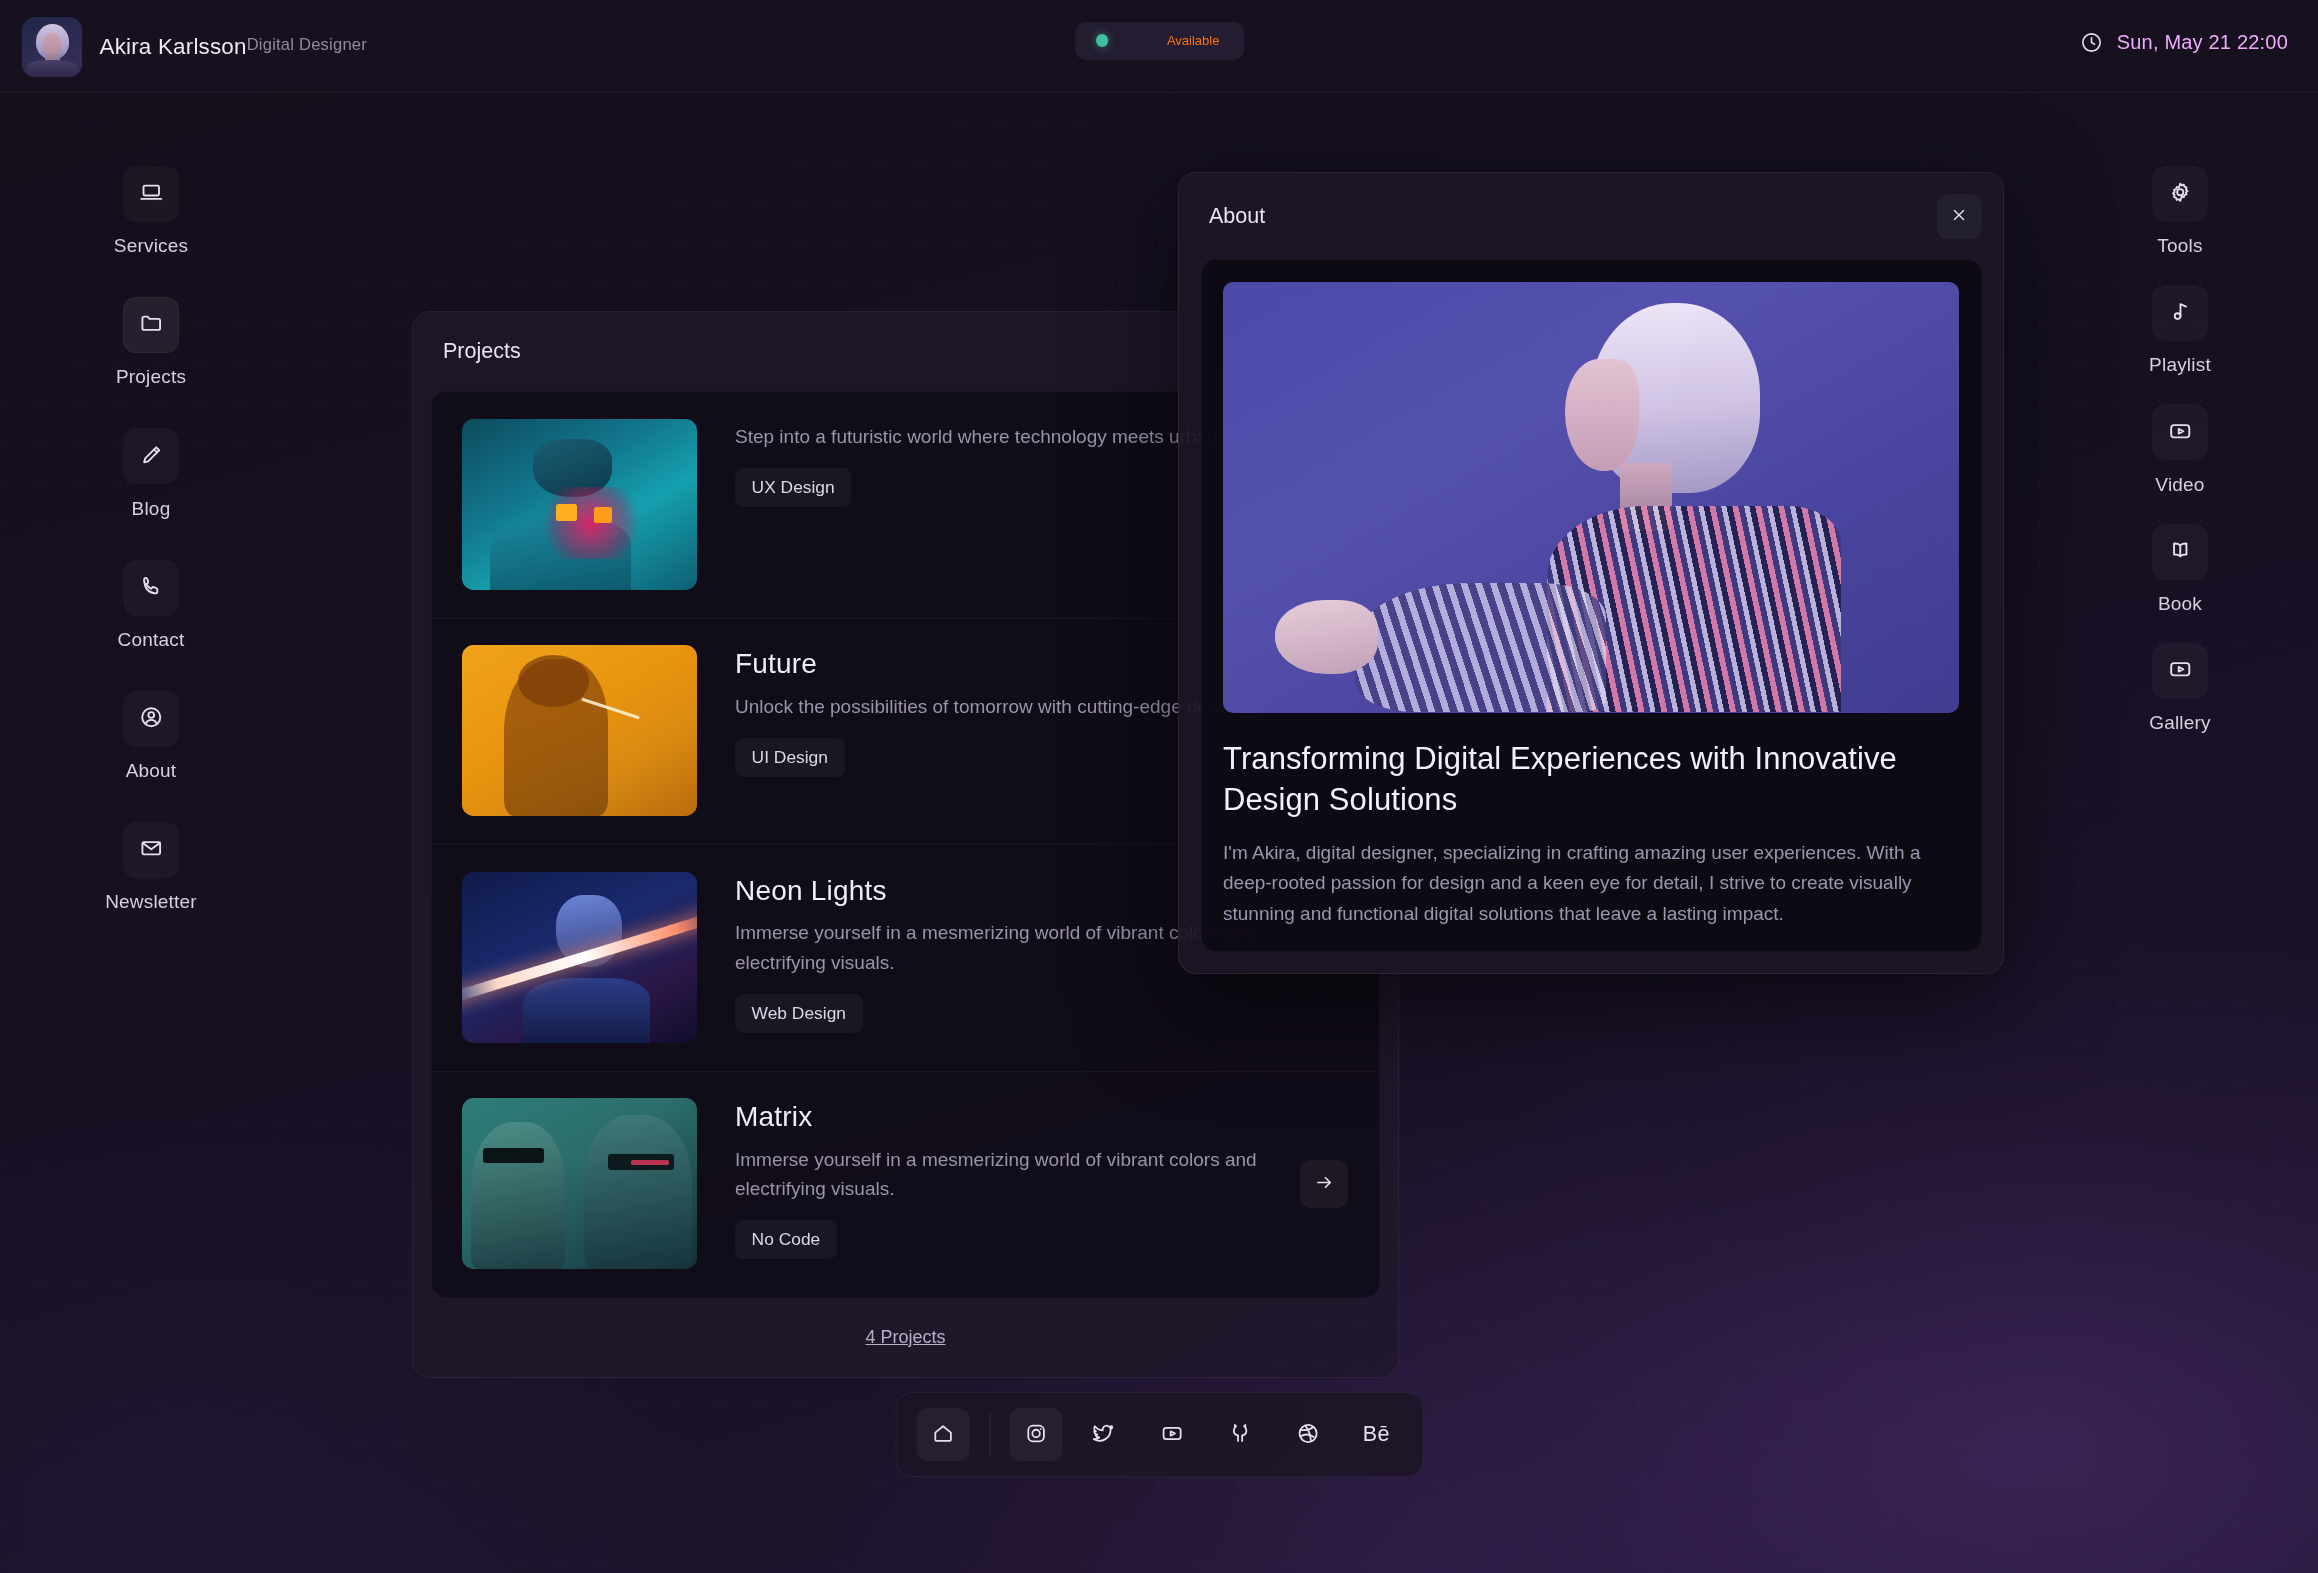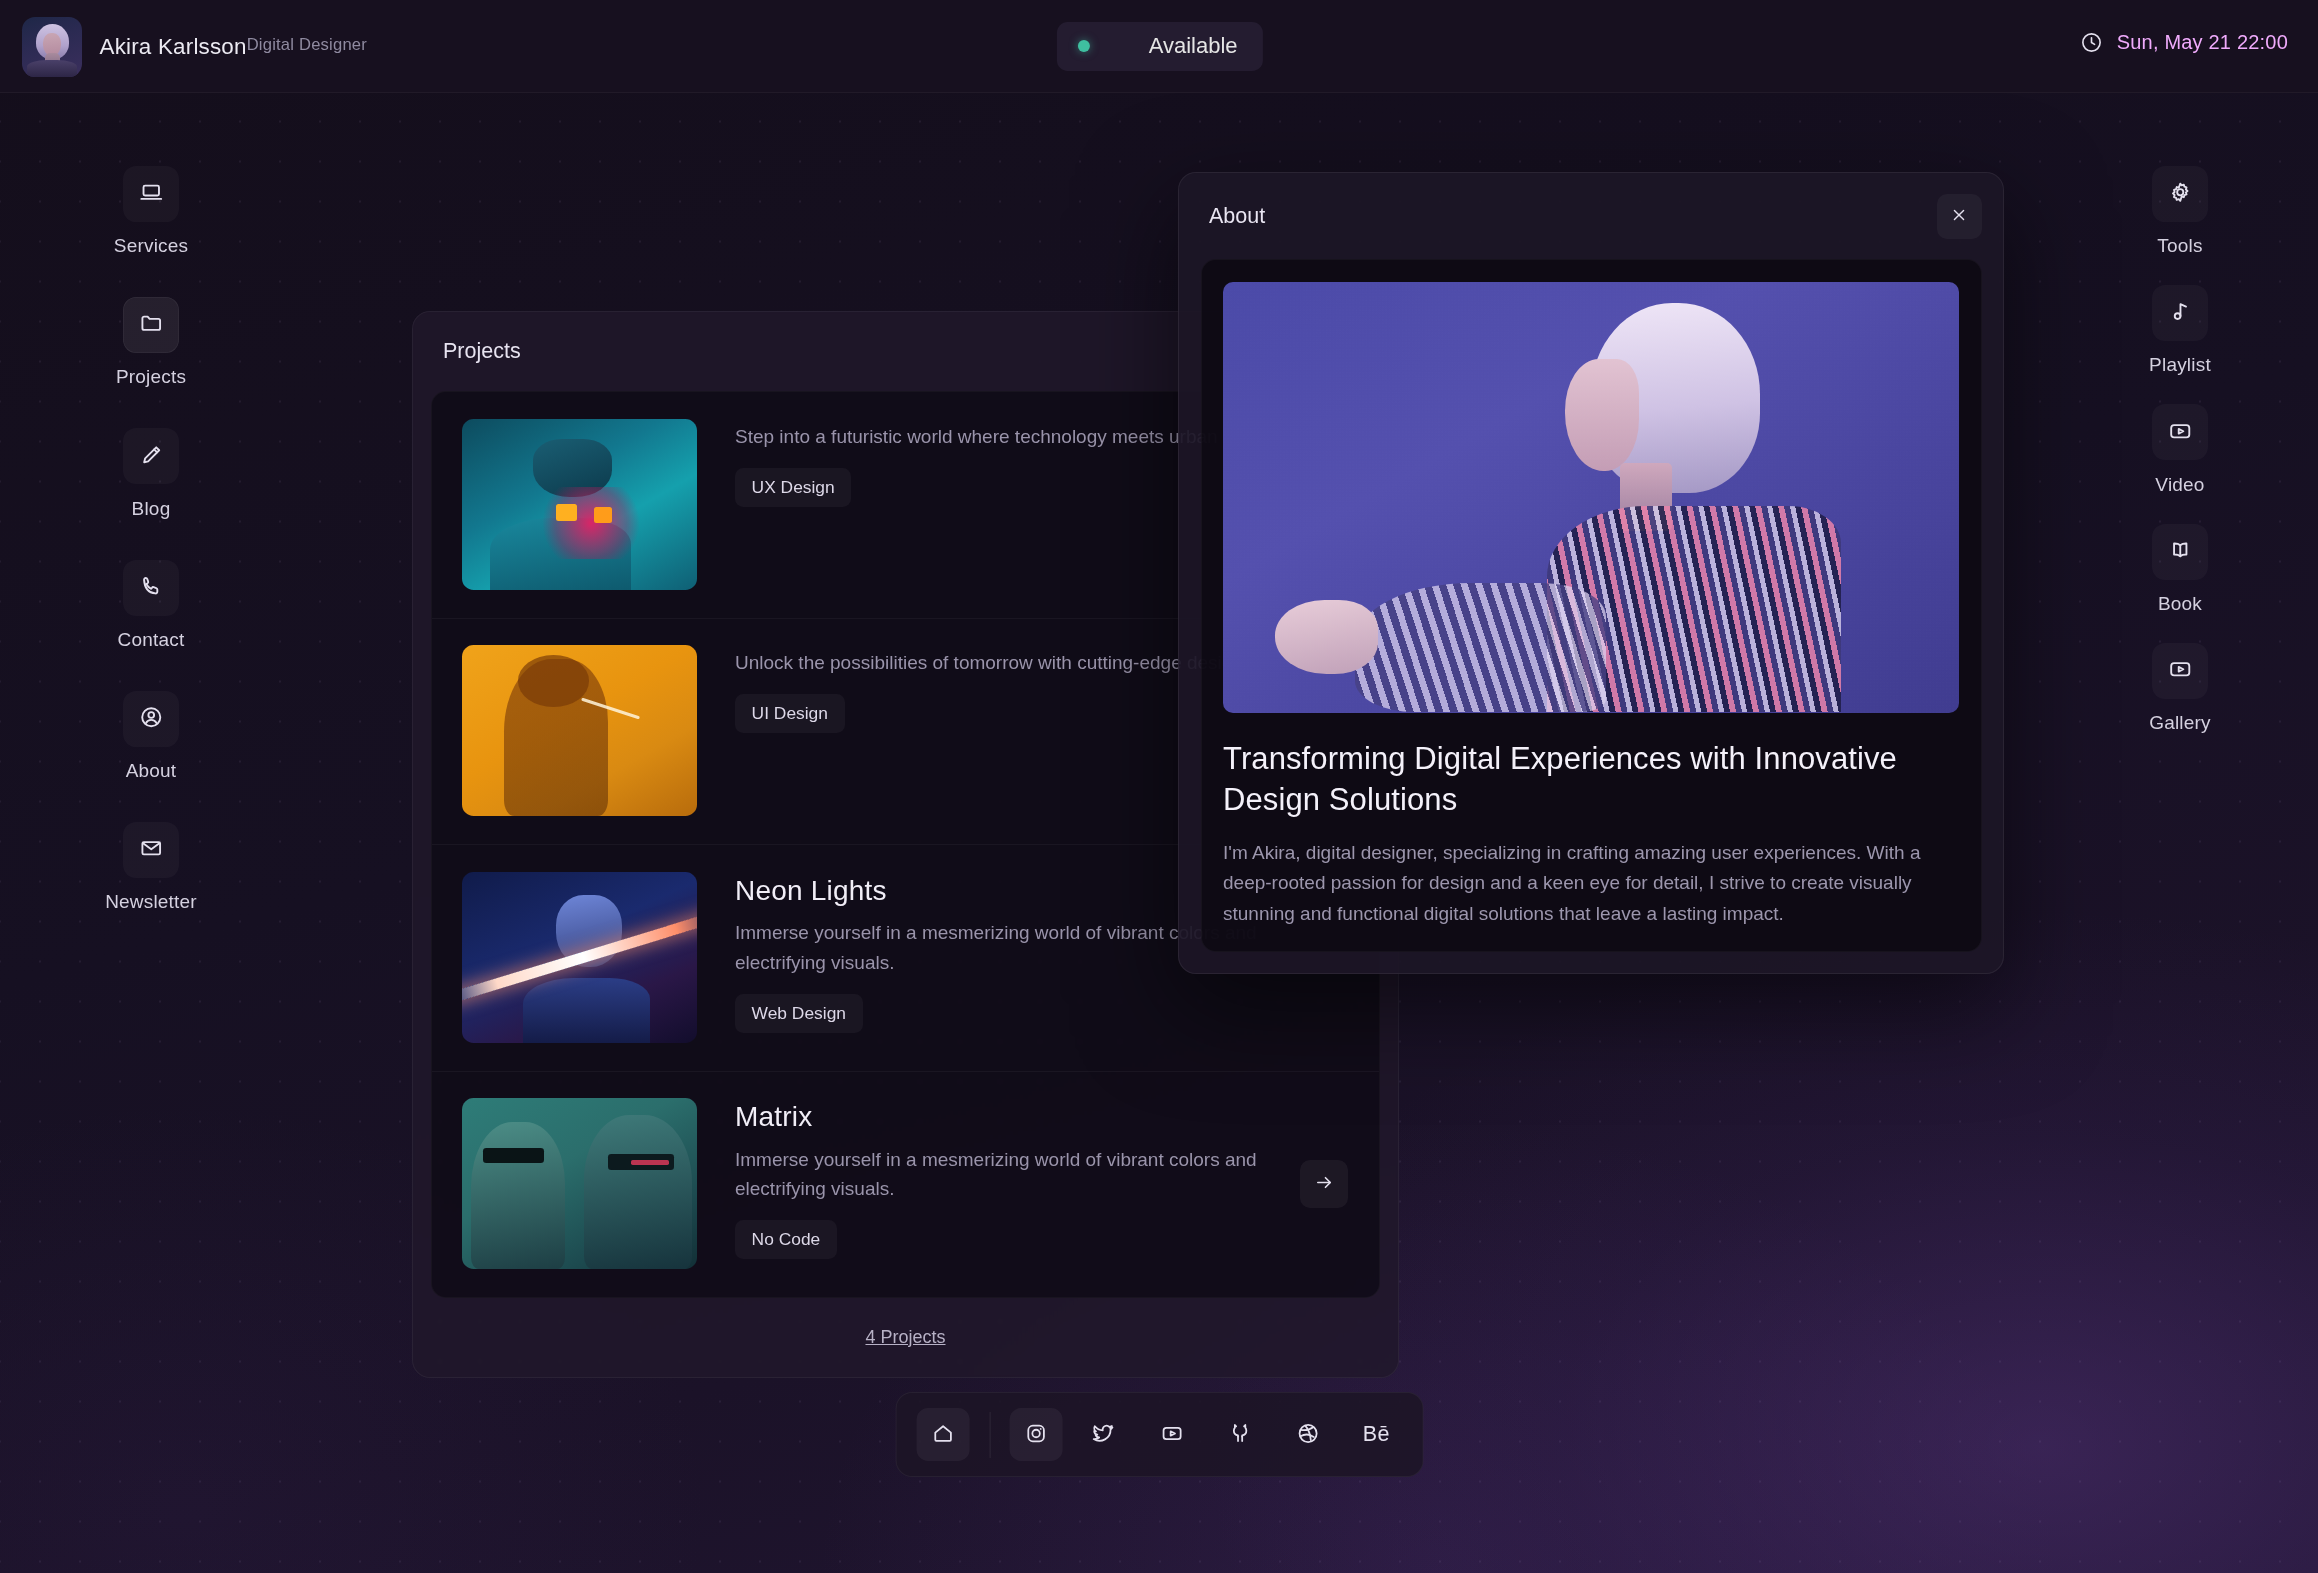--- a/index.html
+++ b/index.html
@@ -64,21 +64,21 @@
   #brand-name { font-size: 22.4px; color: #eceaf2; letter-spacing: 0.2px; line-height: 1.25; }
   #brand-role { font-size: 16.6px; color: #8f8aa0; letter-spacing: 0.2px; line-height: 1.35; margin-top: 1.7px; }
 
   #status-pill {
     position: absolute; left: 50%; transform: translateX(-50%); top: 21.5px;
     display: flex; align-items: center; gap: 12.4px;
     padding: 11.6px 25px 11.6px 21.5px;
     background: #241c30; border-radius: 10.8px;
   }
   #status-dot { width: 12.4px; height: 12.4px; border-radius: 50%; background: #3fbfa0; box-shadow: 0 0 8.3px rgba(63,191,160,.55); }
-  #status-label { font-size: 22px; color: #e5e5e5; margin-left: 46px; }
+  #status-label { font-size: 13px; color: #f97316; margin-left: 46px; }
 
   #clock { position: absolute; right: 31px; top: 31px; display: flex; align-items: center; gap: 14px; }
   #clock svg { display: block; }
   #clock-text { font-size: 20px; color: #f0abfc; letter-spacing: 0.2px; }
 
   
   .rail { position: absolute; top: 166px; width: 190px; display: flex; flex-direction: column; align-items: center; gap: 40px; z-index: 10; }
   #rail-left { left: 56px; }
   #rail-right { right: 44px; gap: 28px; }
   .rail-item { display: flex; flex-direction: column; align-items: center; gap: 13.2px; cursor: pointer; }
@@ -400,20 +400,21 @@
         </div>
       </div>
 
       <div class="project-row">
         <div class="thumb th-future">
           <div class="fig"></div>
             <div class="head2"></div>
             <div class="cig"></div>
         </div>
         <div class="p-info">
+          <div class="p-title">Future</div>
           <div class="p-desc">Unlock the possibilities of tomorrow with cutting-edge design.</div>
           <div class="p-tag">UI Design</div>
         </div>
       </div>
 
       <div class="project-row">
         <div class="thumb th-neon">
           <div class="face3"></div>
             <div class="torso"></div>
             <div class="beam"></div>

